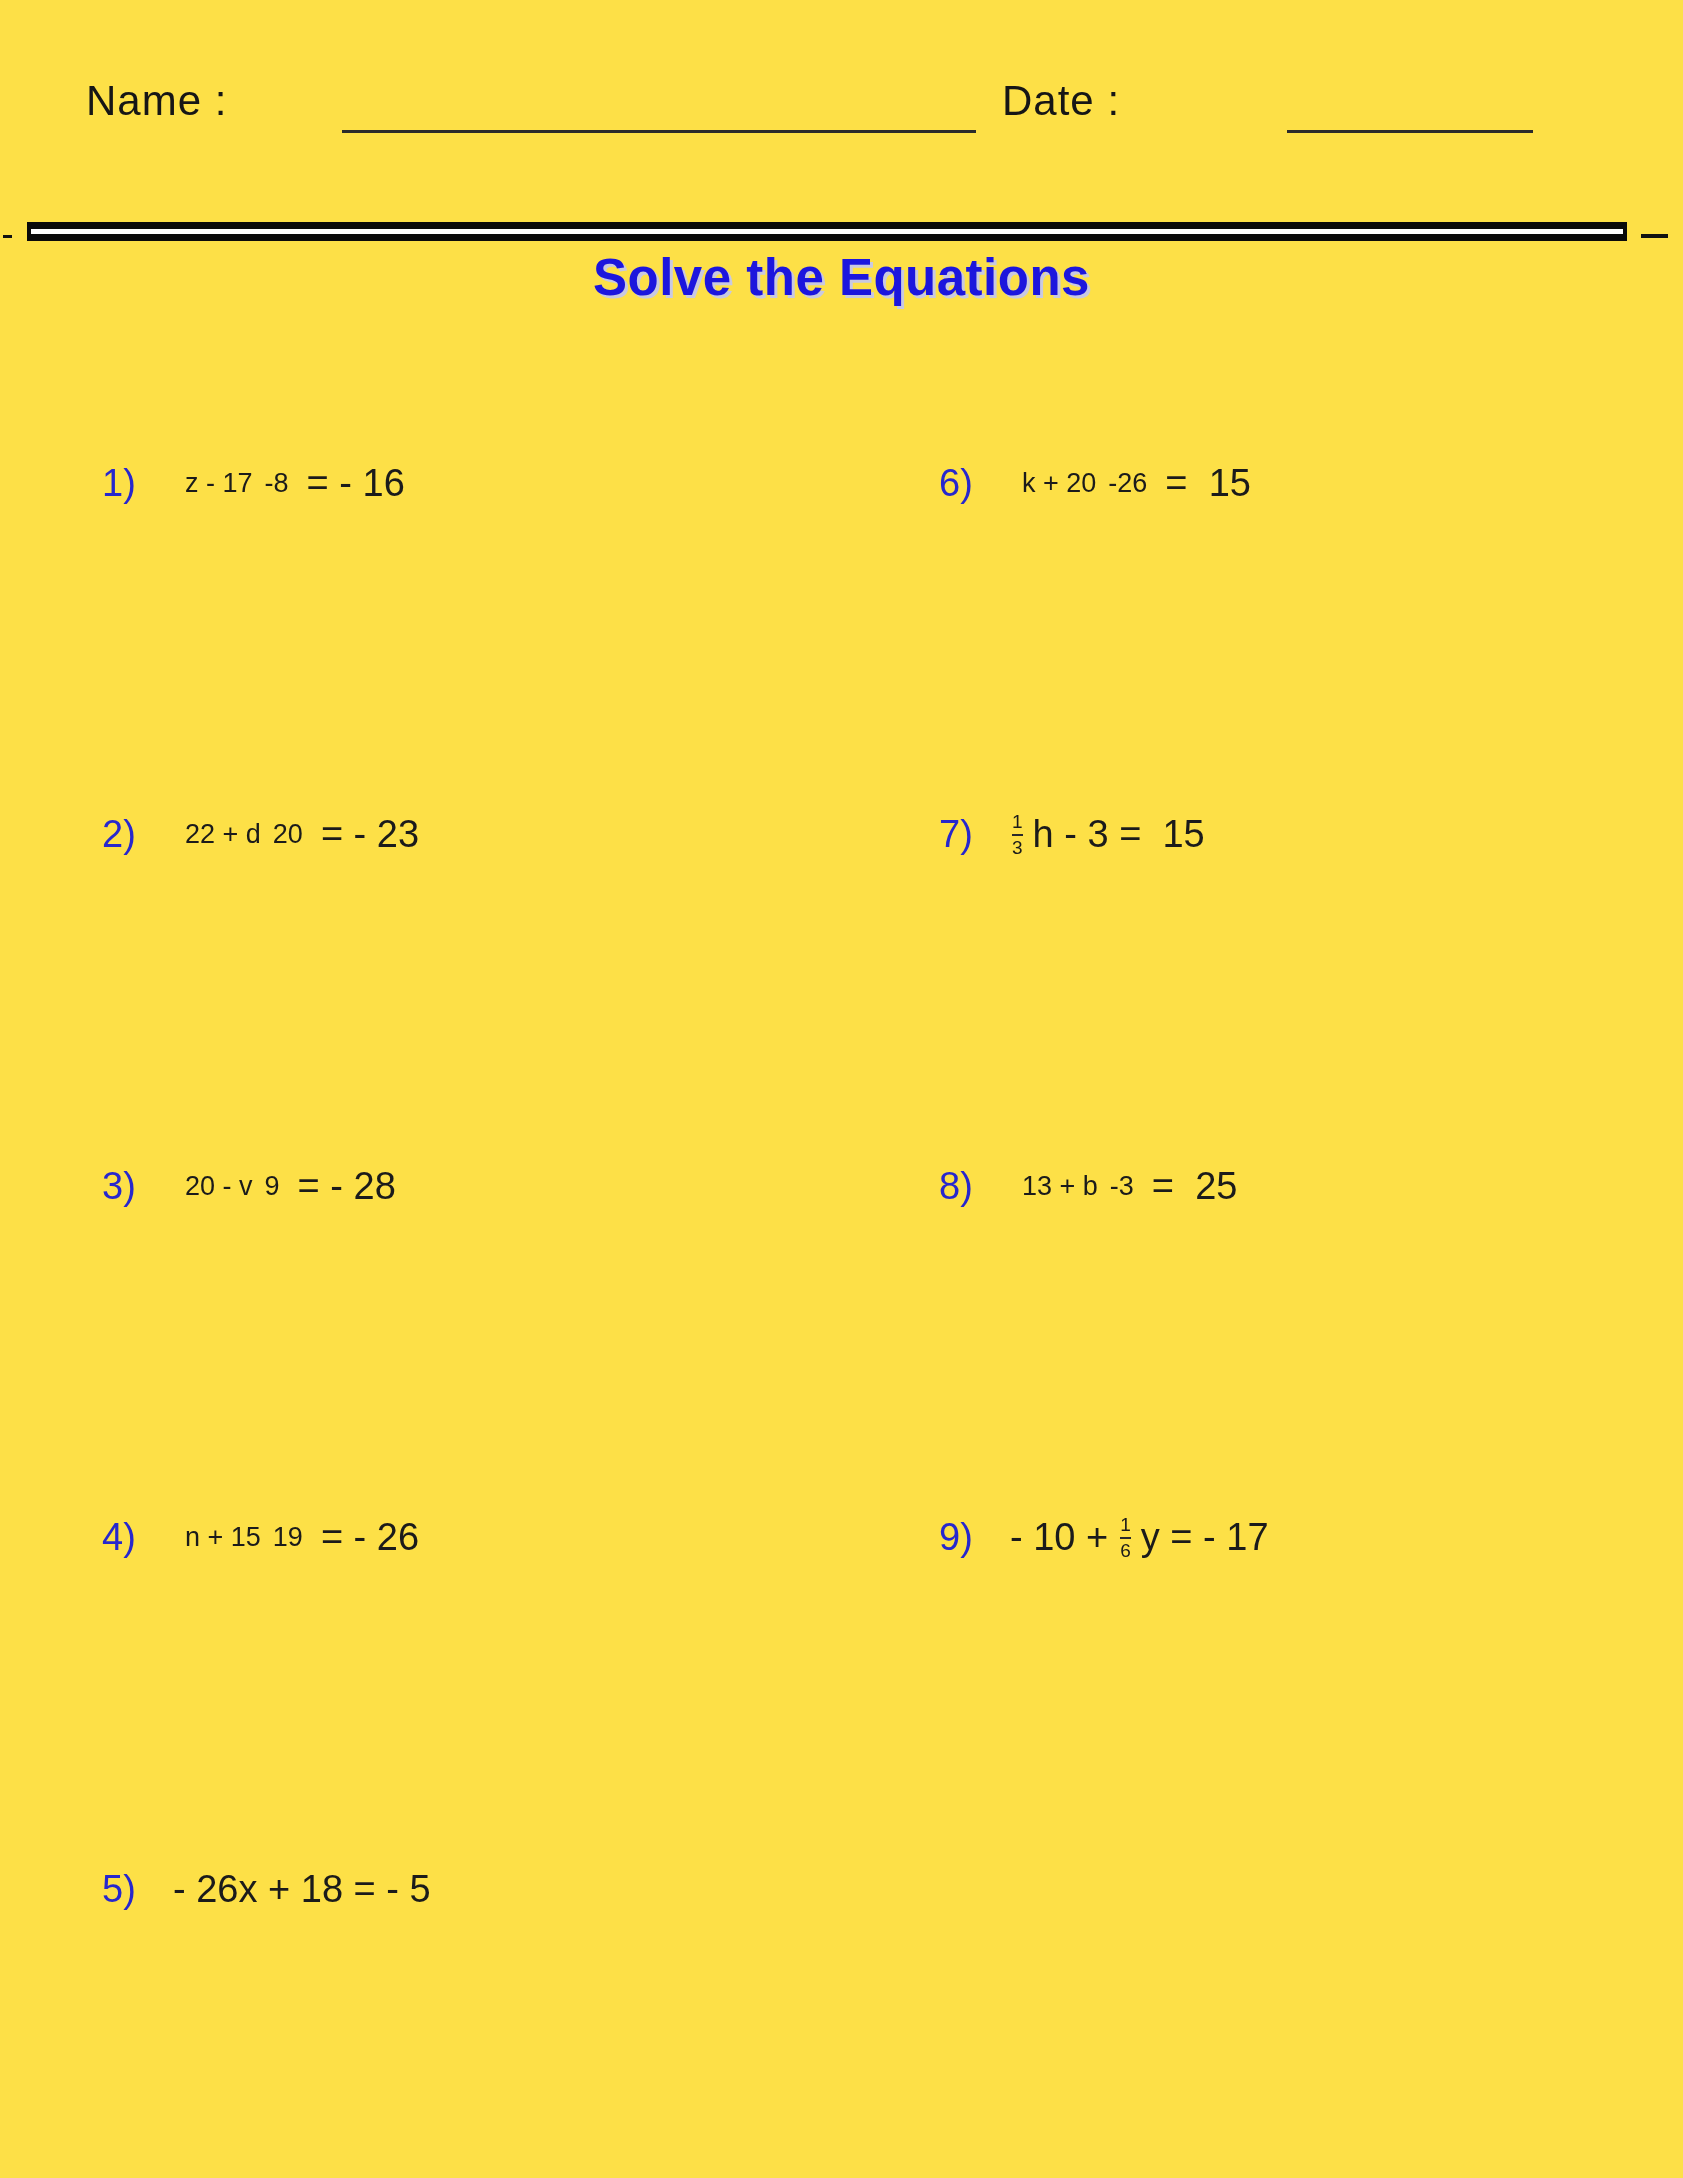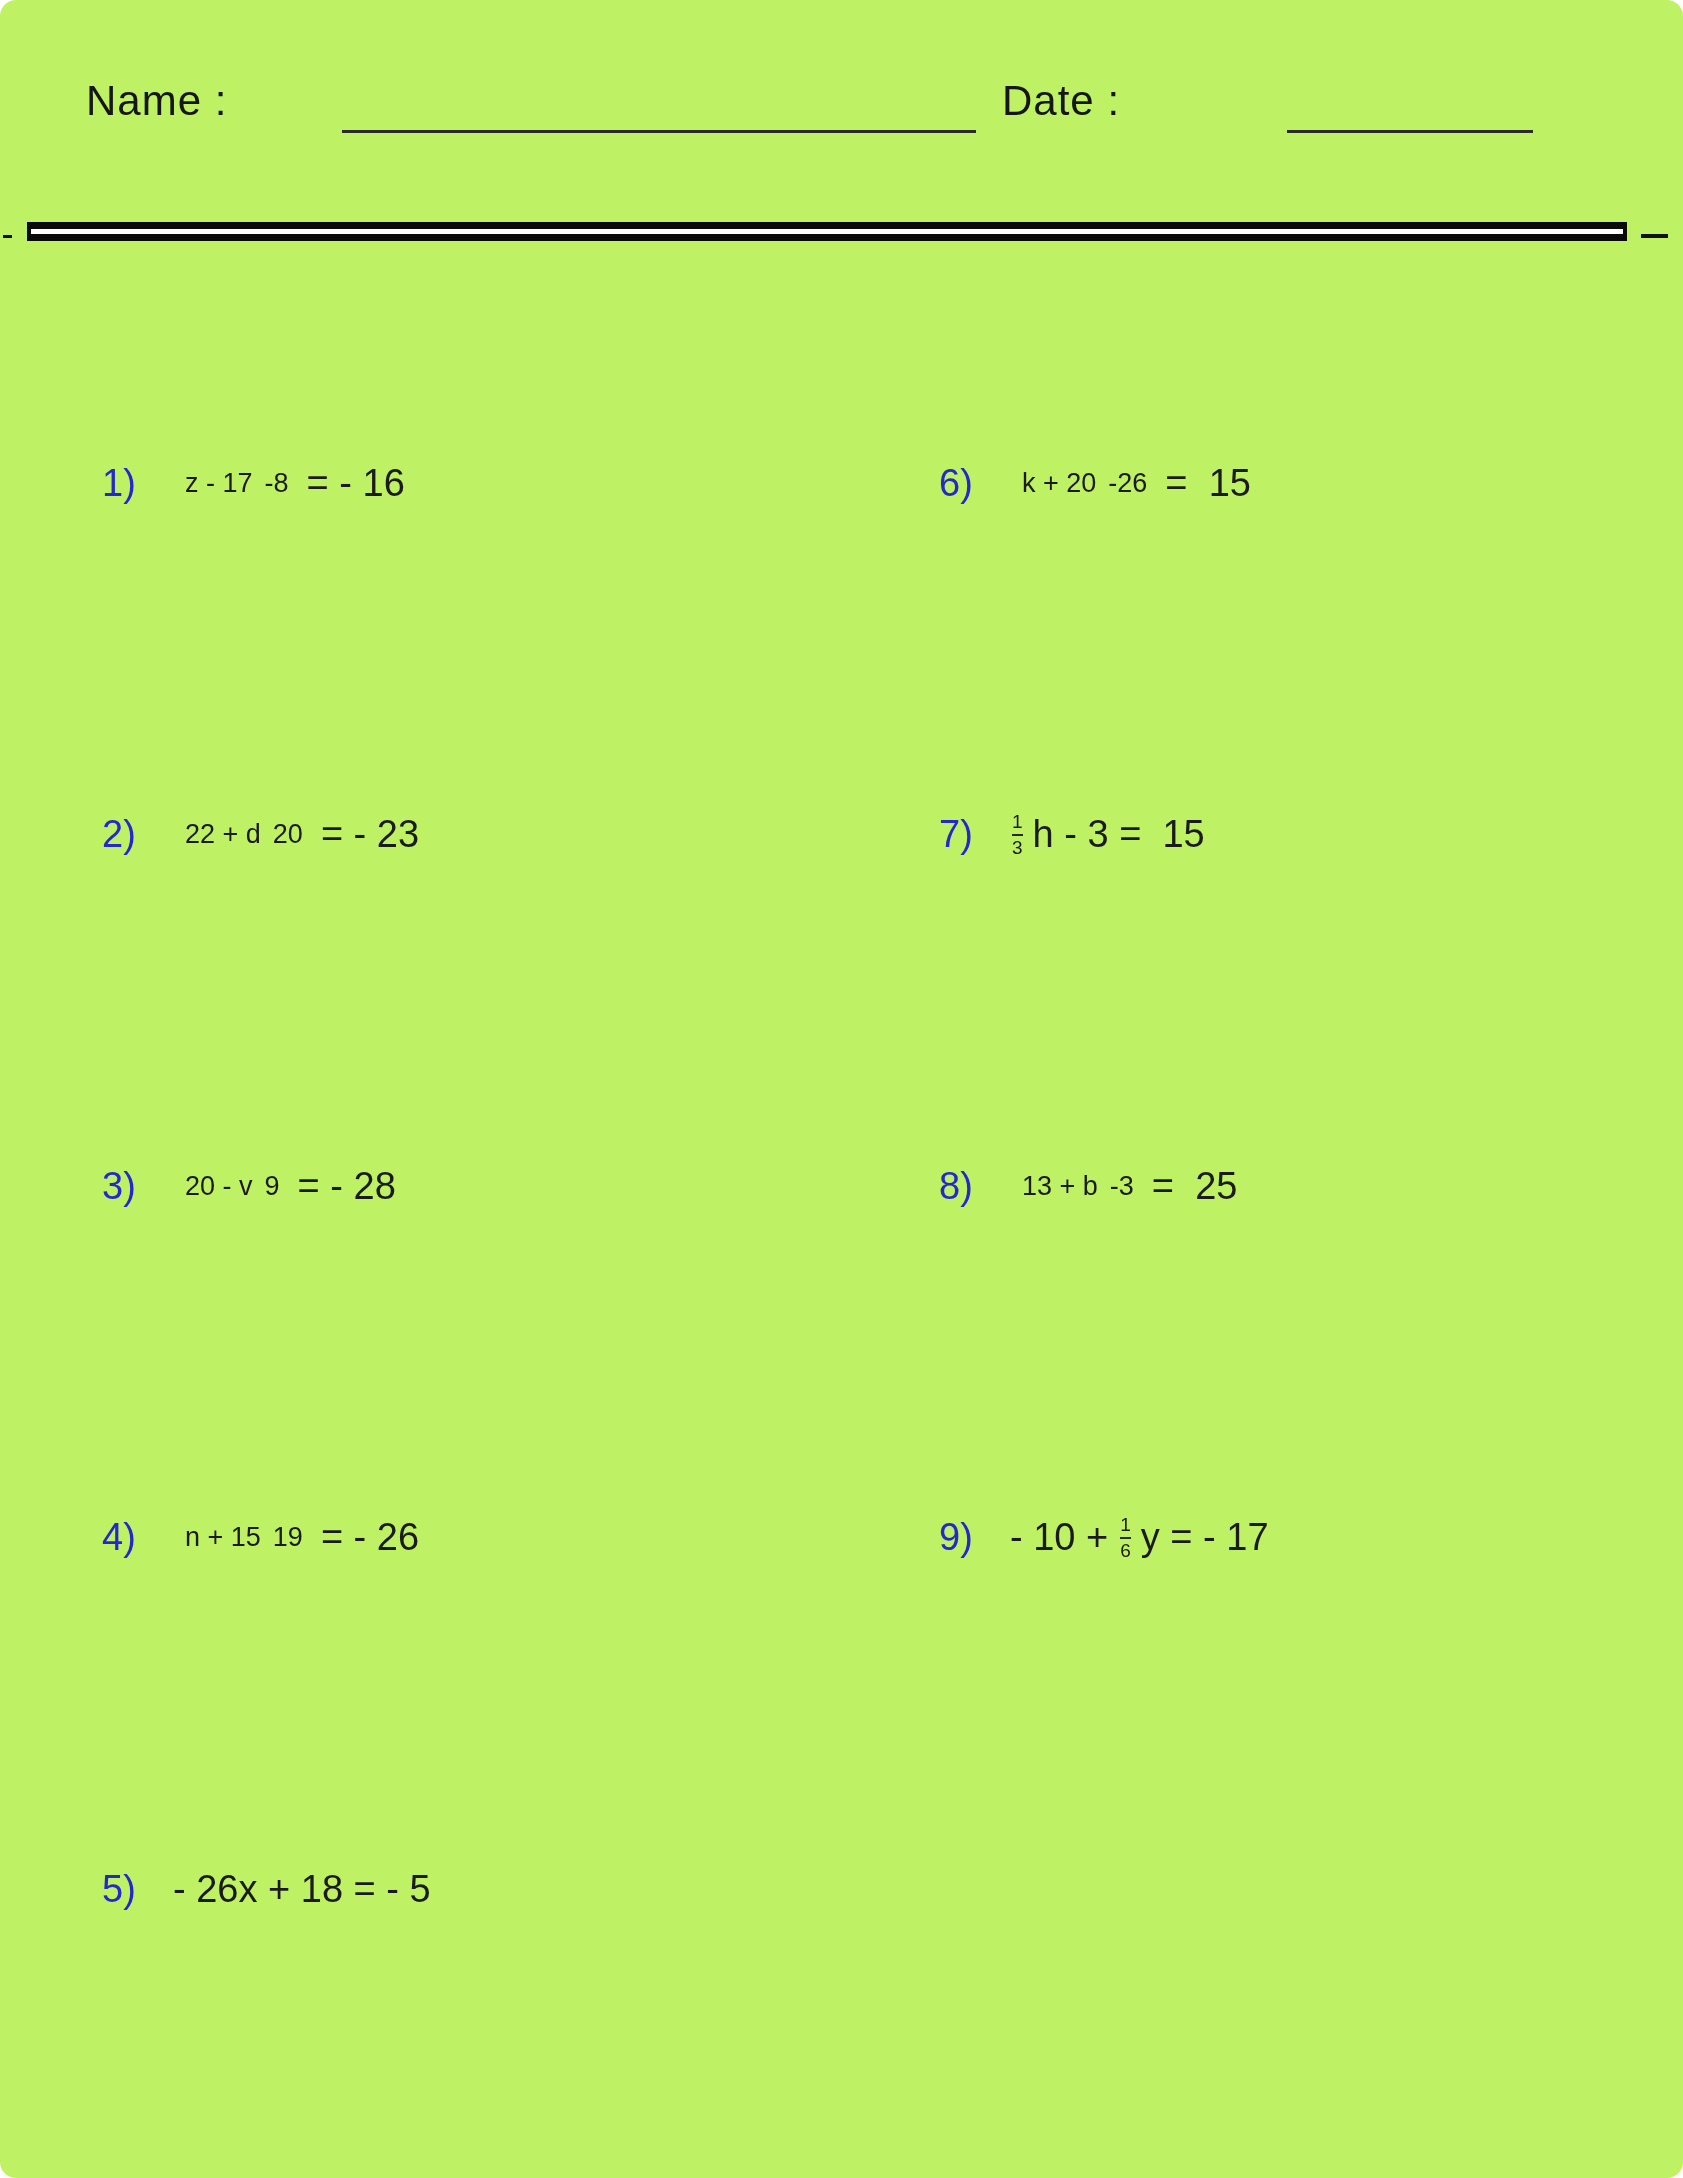--- a/index.html
+++ b/index.html
@@ -1,23 +1,22 @@
 <!DOCTYPE html>
 <html><head>
 <meta charset="utf-8">
 <style>
   html,body{margin:0;padding:0;background:#ffffff;}
   .page{
     position:relative;
     width:1683px;height:2178px;
-    background:#bef264;
+    background:#fde047;
     font-family:"Liberation Sans","DejaVu Sans",sans-serif;
     color:#161616;
     overflow:hidden;
-    border-radius:16px;
   }
   
   .hdr-label{
     position:absolute;top:77px;
     font-size:42px;color:#161616;letter-spacing:1px;
   }
   .name-label{left:86px;}
   .date-label{left:1002px;}
   .write-line{
     position:absolute;top:130px;height:3px;background:#2b2b2b;
@@ -90,20 +89,21 @@
   <div class="write-line name-line"></div>
   <span class="hdr-label date-label">Date :</span>
   <div class="write-line date-line"></div>
 
   <div class="divider">
     <div class="divider-inner"></div>
   </div>
   <div class="divider-left-tick"></div>
   <div class="divider-right-dash"></div>
 
+  <div class="title">Solve the Equations</div>
 
   <div class="prob col-l" style="top:429px">
     <span class="num">1)</span>
     <span class="frac">
       <span class="nume">z - 17</span>
       <span class="bar"></span>
       <span class="deno">-8</span>
     </span>
     <span class="rhs">= - 16</span>
   </div>

